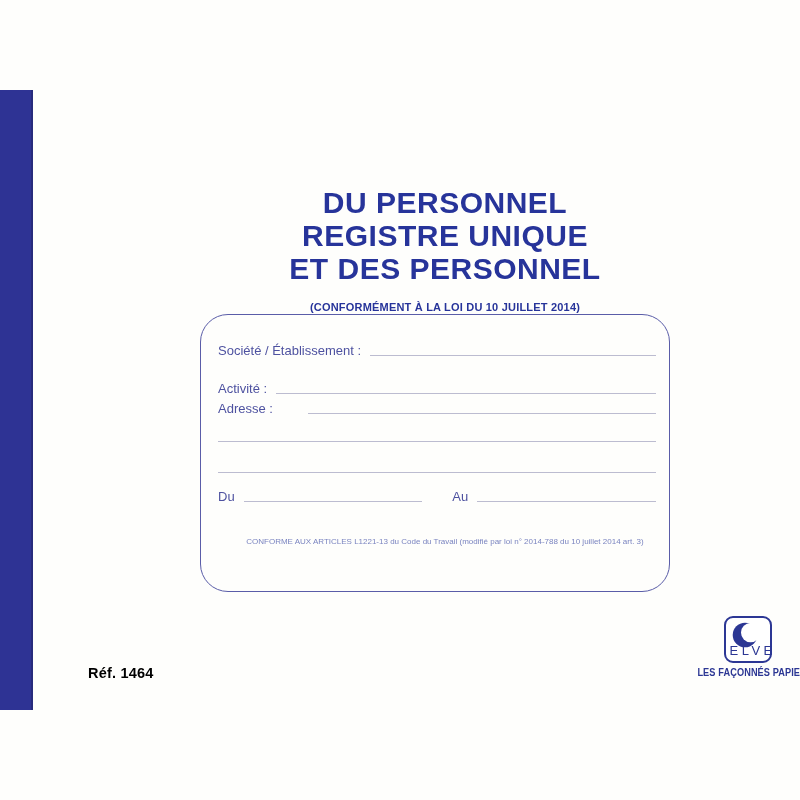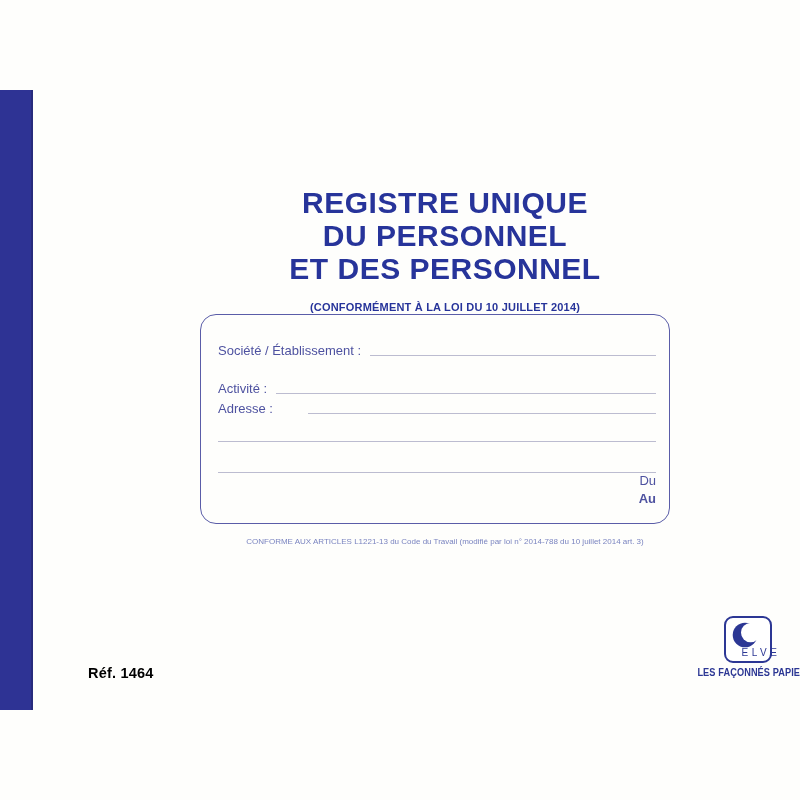--- a/index.html
+++ b/index.html
@@ -16,22 +16,22 @@
     position: absolute; left: 90px; top: 186px; width: 710px;
     text-align: center; color: #27349a;
   }
   .title-line {
     font-weight: bold; font-size: 30px; line-height: 33px; letter-spacing: 0.5px;
   }
   .subtitle {
     margin-top: 16px; font-weight: bold; font-size: 11px; letter-spacing: 0.2px;
   }
   .info-box {
-    position: absolute; left: 200px; top: 314px; width: 470px; height: 210px;
-    box-sizing: border-box; border: 1.5px solid #5a5da8; border-radius: 16px;
+    position: absolute; left: 200px; top: 314px; width: 470px; height: 278px;
+    box-sizing: border-box; border: 1.5px solid #5a5da8; border-radius: 28px;
     background: transparent;
   }
   .field-row {
     position: absolute; left: 17px; right: 13px;
     display: flex; align-items: flex-end; height: 16px;
   }
   .field-label { color: #4e52a0; font-size: 13px; white-space: nowrap; }
   .write-line {
     flex: 1; border-bottom: 1px solid #bcbcd0; margin-left: 9px; margin-bottom: 2px;
   }
@@ -49,39 +49,39 @@
     color: #000000; font-weight: bold; font-size: 14.5px; letter-spacing: 0.2px;
   }
   .brand { position: absolute; left: 693px; top: 616px; width: 110px; text-align: center; }
   .brand-box {
     margin: 0 auto; width: 48px; height: 47px; box-sizing: border-box;
     border: 2px solid #2c3794; border-radius: 9px; position: relative; background: #fff;
   }
   .crescent-svg { position: absolute; left: 6px; top: 2px; }
   .brand-name {
     position: absolute; left: 0; right: 0; bottom: 3px;
-    font-size: 10px; letter-spacing: 3.5px; text-indent: 3.5px;
-    color: #2c3794; font-weight: normal; margin-left: 12px;
+    font-size: 13px; letter-spacing: 3.5px; text-indent: 3.5px;
+    color: #2c3794; font-weight: normal;
   }
   .brand-tagline {
     margin-top: 4px; color: #2c3794; font-weight: bold; font-size: 10px;
     white-space: nowrap; transform: scaleX(0.92); transform-origin: center;
     letter-spacing: 0.1px;
   }
 </style>
 </head>
 <body>
 
 <div>
 
   <div class="spine"></div>
 
   <div class="cover-head">
+    <div class="title-line">DU PERSONNEL</div>
     <div class="title-line">REGISTRE UNIQUE</div>
-    <div class="title-line">DU PERSONNEL</div>
     <div class="title-line">ET DES PERSONNEL</div>
     <div class="subtitle">(CONFORMÉMENT À LA LOI DU 10 JUILLET 2014)</div>
   </div>
 
   <div class="info-box">
 
     <div class="field-row" style="top:27px;">
       <span class="field-label">Société / Établissement :</span>
       <span class="write-line"></span>
     </div>
@@ -92,24 +92,24 @@
     </div>
 
     <div class="field-row" style="top:85px;gap:26px;">
       <span class="field-label">Adresse :</span>
       <span class="write-line"></span>
     </div>
 
     <div class="full-line" style="top:126px;"></div>
     <div class="full-line" style="top:157px;"></div>
 
-    <div class="field-row" style="top:158px;flex-direction:column;">
+    <div class="field-row" style="top:173px;">
       <span class="field-label">Du</span>
       <span class="write-line"></span>
-      <span class="field-label" style="margin-left:30px;font-weight:bold;">Au</span>
+      <span class="field-label" style="margin-left:30px;">Au</span>
       <span class="write-line second"></span>
     </div>
 
   </div>
 
   <div class="legal">
     <div>CONFORME AUX ARTICLES L1221-13 du Code du Travail (modifié par loi n° 2014-788 du 10 juillet 2014 art. 3)</div>
   </div>
 
   <div class="ref">Réf. 1464</div>

